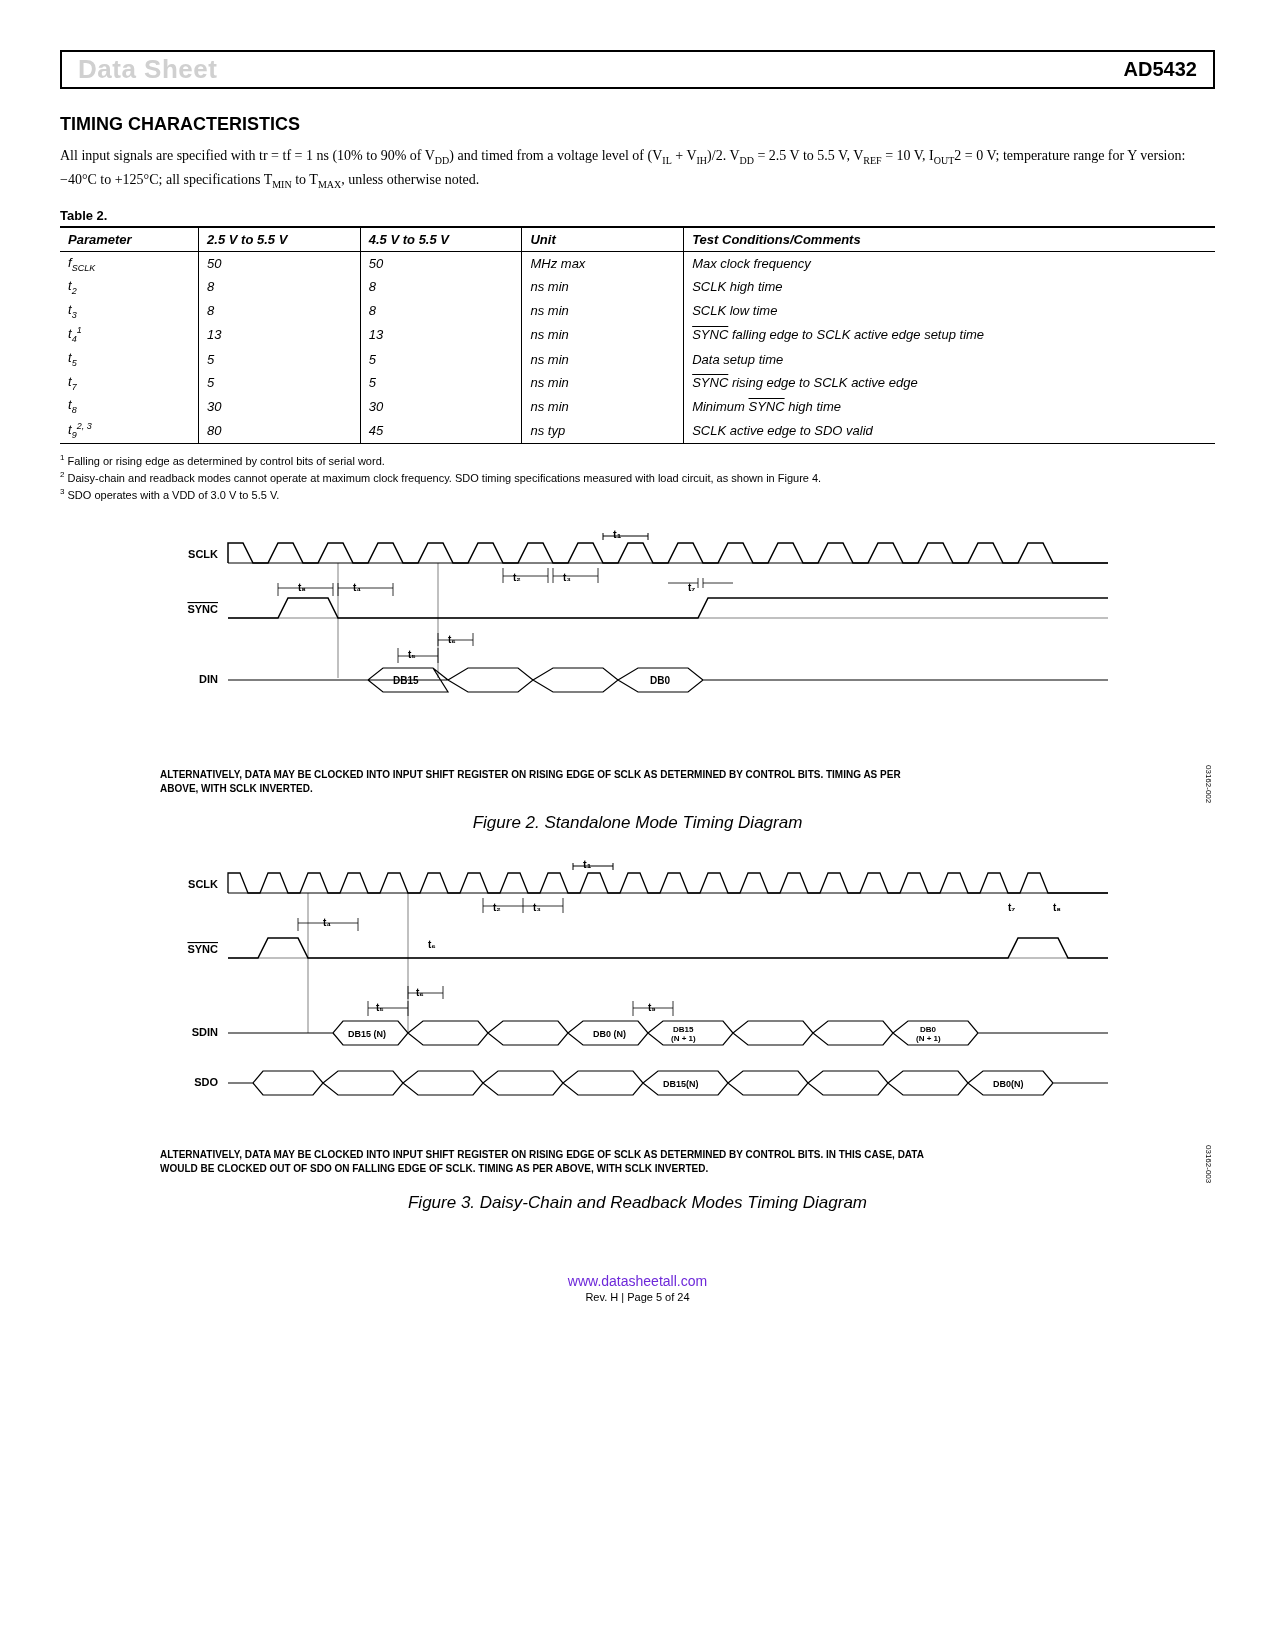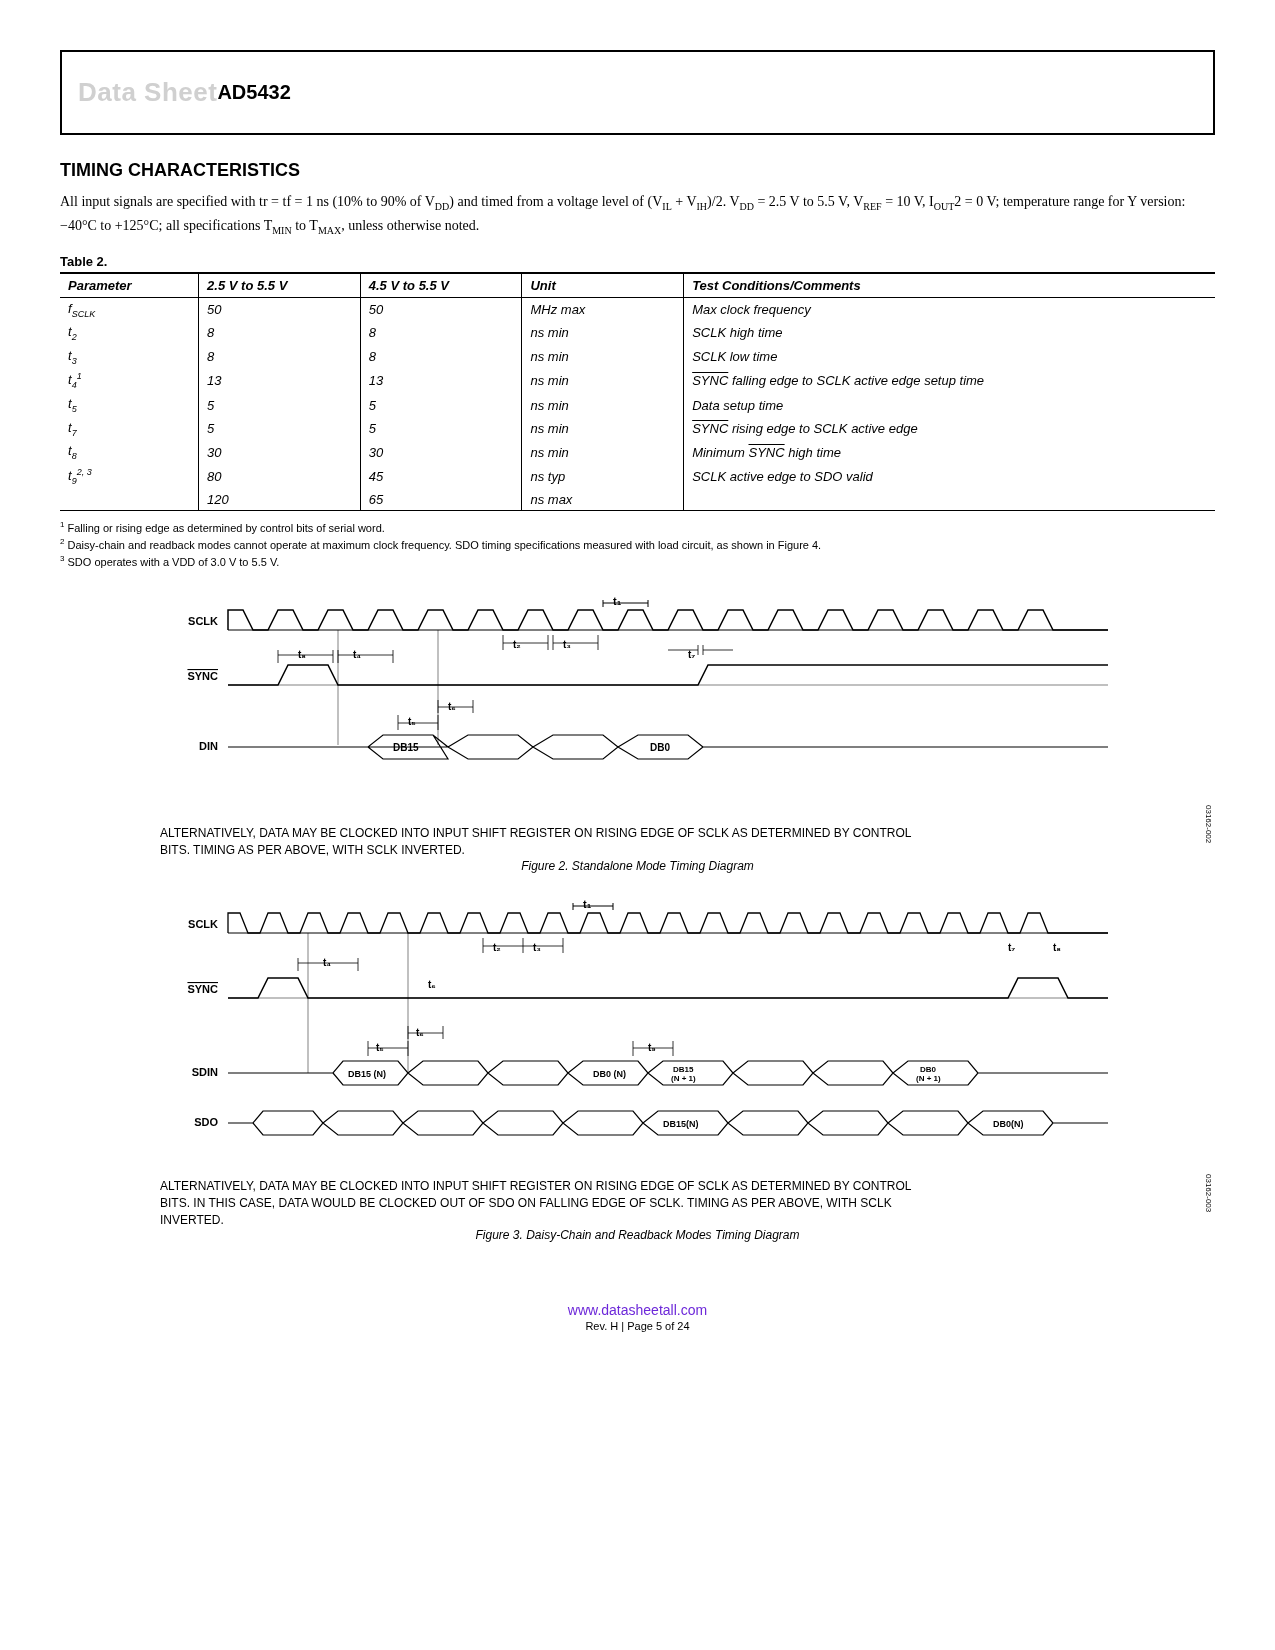--- a/index.html
+++ b/index.html
@@ -1,17 +1,17 @@
 <!DOCTYPE html>
 <html><head>
 <meta charset="utf-8">
 <style>
   * { box-sizing: border-box; margin: 0; padding: 0; }
   body { font-family: Arial, Helvetica, sans-serif; font-size: 13px; background: #fff; color: #000; width: 1275px; margin: 0 auto; padding: 50px 60px; }
-  .header-bar { display: flex; align-items: center; border: 2px solid #000; padding: 25px 16px; margin-bottom: 25px; }
+  .header-bar { display: flex; justify-content: space-between; align-items: center; border: 2px solid #000; padding: 2px 16px; margin-bottom: 25px; }
   .header-left { font-size: 26px; font-weight: bold; color: #d0d0d0; letter-spacing: 0.5px; }
   .header-right { font-size: 20px; font-weight: bold; color: #000; }
   .section-title { font-size: 18px; font-weight: bold; margin-bottom: 10px; }
   .conditions { font-size: 14px; line-height: 1.6; font-family: 'Times New Roman', serif; margin-bottom: 15px; }
   .conditions sub { font-size: 10px; }
   .table-label { font-weight: bold; font-size: 13px; margin-bottom: 3px; }
   table { width: 100%; border-collapse: collapse; font-size: 13px; font-style: italic; }
   thead th { text-align: left; border-top: 2px solid #000; border-bottom: 1px solid #000; padding: 4px 8px; font-weight: bold; }
   tbody td { padding: 3px 8px; border: none; }
   tbody { border-bottom: 1px solid #000; }
@@ -20,22 +20,22 @@
   .col-v2 { width: 14%; border-right: 1px solid #000; }
   .col-unit { width: 14%; border-right: 1px solid #000; }
   .col-cond { width: 46%; }
   td sub, th sub { font-size: 9px; vertical-align: sub; }
   td sup { font-size: 9px; vertical-align: super; }
   .overline { text-decoration: overline; }
   .footnotes { font-size: 11px; margin-top: 8px; line-height: 1.5; }
   .footnotes sup { font-size: 8px; }
   .figure-block { margin: 25px 0 10px 0; position: relative; }
   .figure-svg { display: block; margin: 0 auto; }
-  .figure-caption { text-align: center; font-style: italic; font-size: 12px; margin-top: 0; }
-  .figure-note { font-size: 12px; font-weight: normal; line-height: 1.4; margin-top: 0; padding-left: 100px; width: 75%; }
+  .figure-caption { text-align: center; font-style: italic; font-size: 17px; margin-top: 17px; }
+  .figure-note { font-size: 10px; font-weight: bold; line-height: 1.4; margin-top: 10px; padding-left: 100px; width: 75%; }
   .figure-id { position: absolute; right: 2px; bottom: 30px; writing-mode: vertical-rl; font-size: 8px; }
   .footer { text-align: center; margin-top: 60px; }
   .footer a { color: #6d28d9; font-size: 14px; text-decoration: none; }
   .footer .rev { font-size: 11px; color: #000; margin-top: 2px; }
 </style>
 </head>
 <body>
 
 <div class="header-bar">
   <span class="header-left">Data Sheet</span>
@@ -105,27 +105,20 @@
         <td class="col-v2">30</td>
         <td class="col-unit">ns min</td>
         <td class="col-cond">Minimum <span class="overline">SYNC</span> high time</td>
       </tr>
       <tr>
         <td class="col-param">t<sub>9</sub><sup>2, 3</sup></td>
         <td class="col-v1">80</td>
         <td class="col-v2">45</td>
         <td class="col-unit">ns typ</td>
         <td class="col-cond">SCLK active edge to SDO valid</td>
-      </tr>
-      <tr>
-        <td class="col-param"></td>
-        <td class="col-v1">120</td>
-        <td class="col-v2">65</td>
-        <td class="col-unit">ns max</td>
-        <td class="col-cond"></td>
       </tr>
     </tbody>
 </table>
 
 <div class="footnotes" id="footnotes">
     <div><sup>1</sup> Falling or rising edge as determined by control bits of serial word.</div>
     <div><sup>2</sup> Daisy-chain and readback modes cannot operate at maximum clock frequency. SDO timing specifications measured with load circuit, as shown in Figure 4.</div>
     <div><sup>3</sup> SDO operates with a VDD of 3.0 V to 5.5 V.</div>
   </div>
 

